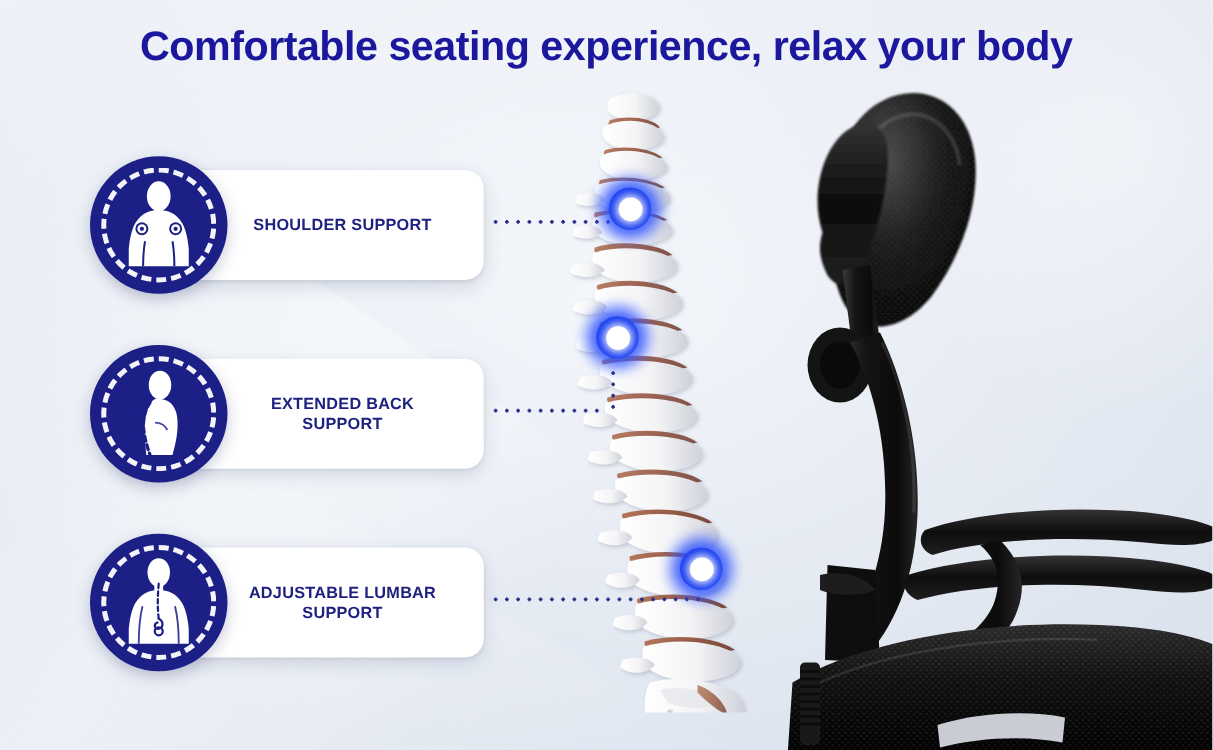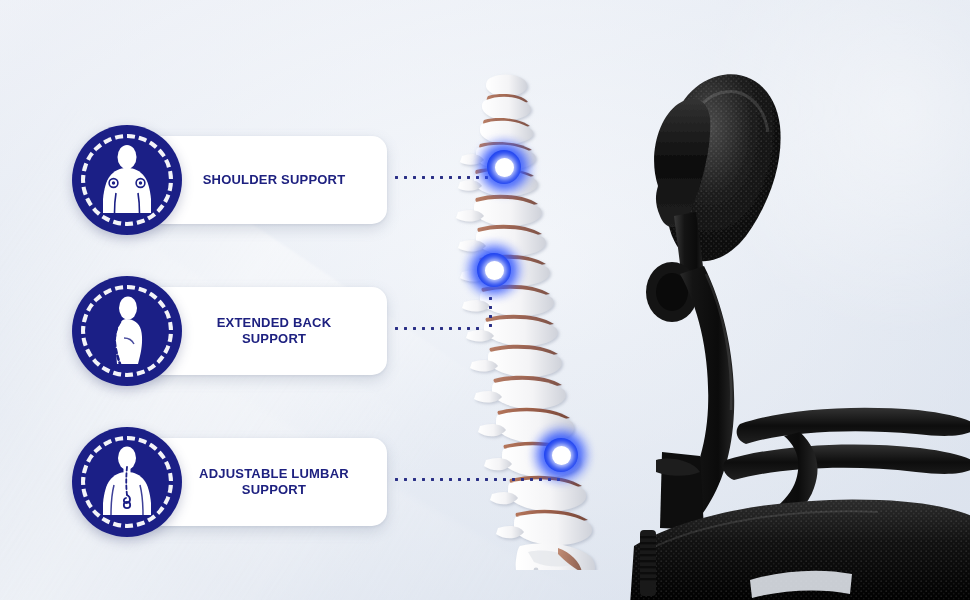--- a/index.html
+++ b/index.html
@@ -303,20 +303,21 @@
     <div class="halo"></div>
       <div class="ring2"></div>
       <div class="core"></div>
   </div>
   <div class="glow" style="left:561px;top:455px;">
     <div class="halo"></div>
       <div class="ring2"></div>
       <div class="core"></div>
   </div>
 
+  <div class="headline">Comfortable seating experience, relax your body</div>
 
   <div class="conn" style="left:392px;top:176px;width:108px;"></div>
   <div class="conn" style="left:392px;top:327px;width:88px;"></div>
   <div class="conn v" style="left:489px;top:294px;height:36px;"></div>
   <div class="conn" style="left:392px;top:478px;width:170px;"></div>
 
   <div class="feature" style="top:136px;">
     <div class="card">
       <span class="label">SHOULDER SUPPORT</span>
     </div>

